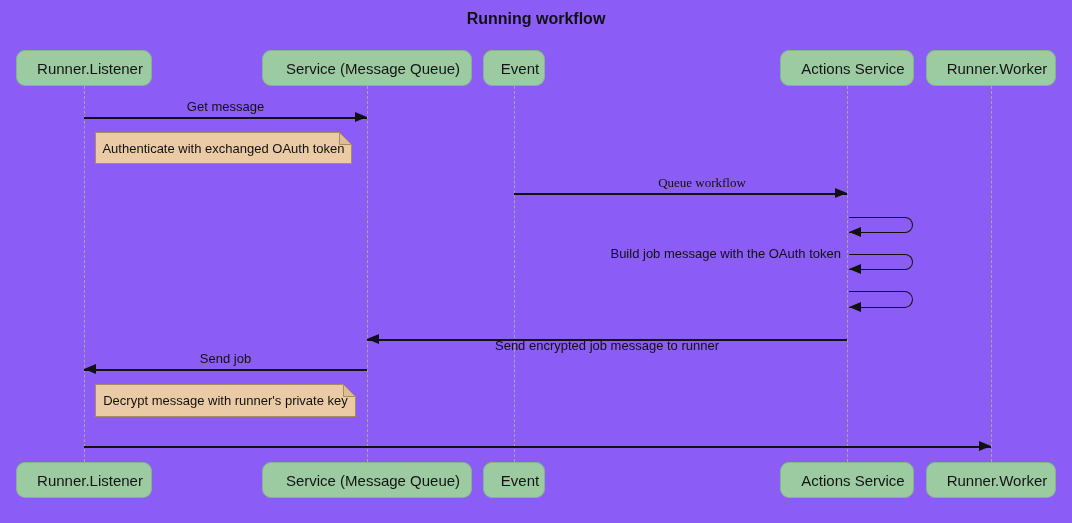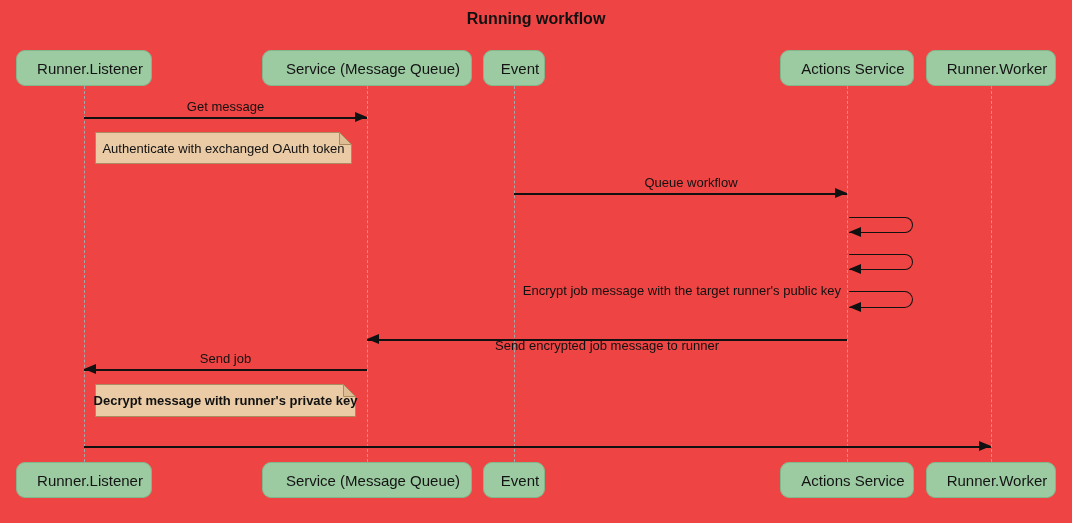--- a/index.html
+++ b/index.html
@@ -23,54 +23,54 @@
            border-right:12px solid #111;}
   .loop{position:absolute;box-sizing:border-box;border:1.5px solid #111;border-left:none;
         border-radius:0 9px 9px 0;}
   .note{position:absolute;}
   .note-text{position:absolute;inset:0;display:flex;align-items:center;justify-content:center;
              font-size:13px;color:#111;white-space:nowrap;}
 </style>
 </head>
 <body>
 
-<div id="canvas" style="background: #ef4444;">
+<div id="canvas" style="background: #8b5cf6;">
   <div class="title">Running workflow</div>
 <div class="lifeline" style="left: 84px; top: 86px; height: 376px; border-left-color: rgb(166, 166, 166);"></div>
     <div class="lifeline" style="left: 367px; top: 86px; height: 376px; border-left-color: rgb(166, 166, 166);"></div>
     <div class="lifeline" style="left: 514px; top: 86px; height: 376px; border-left-color: rgb(166, 166, 166);"></div>
     <div class="lifeline" style="left: 847px; top: 86px; height: 376px; border-left-color: rgb(166, 166, 166);"></div>
     <div class="lifeline" style="left: 991px; top: 86px; height: 376px; border-left-color: rgb(166, 166, 166);"></div>
     <div class="mline" style="left: 84px; top: 117px; width: 283px; background: rgb(17, 17, 17);"></div>
     <div class="ahead-r" style="left: 355px; top: 112px;"></div>
     <div class="mlabel" style="left: -24.5px; top: 99px; width: 500px; color: rgb(17, 17, 17);">Get message</div>
     <div class="note" style="left: 95px; top: 132px; width: 257px; height: 32px;"><svg width="257" height="32">
         <path d="M0.5,0.5 L244.5,0.5 L256.5,12.5 L256.5,31.5 L0.5,31.5 Z" fill="#eacba6" stroke="#ad8b60"></path>
         <path d="M244.5,0.5 L244.5,12.5 L256.5,12.5 Z" fill="#ddbd94" stroke="#ad8b60"></path>
       </svg><div class="note-text" style="color: rgb(17, 17, 17);">Authenticate with exchanged OAuth token</div></div>
     <div class="mline" style="left: 514px; top: 193px; width: 333px; background: rgb(17, 17, 17);"></div>
     <div class="ahead-r" style="left: 835px; top: 188px;"></div>
-    <div class="mlabel" style="left: 441px; top: 175px; width: 500px; color: rgb(17, 17, 17);">Queue workflow</div>
+    <div class="mlabel" style="left: 452px; top: 175px; width: 500px; color: rgb(17, 17, 17); font-family: Liberation Serif, serif;">Queue workflow</div>
     <div class="loop" style="left: 849px; top: 217px; width: 64px; height: 16px; border-color: rgb(17, 17, 17);"></div>
     <div class="ahead-l" style="left: 849px; top: 227px;"></div>
     <div class="loop" style="left: 849px; top: 254px; width: 64px; height: 16px; border-color: rgb(17, 17, 17);"></div>
     <div class="ahead-l" style="left: 849px; top: 264px;"></div>
+    <div class="mlabel right" style="left: 241px; top: 246px; width: 600px; color: rgb(17, 17, 17);">Build job message with the OAuth token</div>
     <div class="loop" style="left: 849px; top: 291px; width: 64px; height: 17px; border-color: rgb(17, 17, 17);"></div>
     <div class="ahead-l" style="left: 849px; top: 302px;"></div>
-    <div class="mlabel right" style="left: 241px; top: 283px; width: 600px; color: rgb(17, 17, 17);">Encrypt job message with the target runner's public key</div>
     <div class="mline" style="left: 367px; top: 339px; width: 480px; background: rgb(17, 17, 17);"></div>
     <div class="ahead-l" style="left: 367px; top: 334px;"></div>
     <div class="mlabel" style="left: 357px; top: 338px; width: 500px; color: rgb(17, 17, 17);">Send encrypted job message to runner</div>
     <div class="mline" style="left: 84px; top: 369px; width: 283px; background: rgb(17, 17, 17);"></div>
     <div class="ahead-l" style="left: 84px; top: 364px;"></div>
     <div class="mlabel" style="left: -24.5px; top: 351px; width: 500px; color: rgb(17, 17, 17);">Send job</div>
     <div class="note" style="left: 95px; top: 384px; width: 261px; height: 33px;"><svg width="261" height="33">
         <path d="M0.5,0.5 L248.5,0.5 L260.5,12.5 L260.5,32.5 L0.5,32.5 Z" fill="#eacba6" stroke="#ad8b60"></path>
         <path d="M248.5,0.5 L248.5,12.5 L260.5,12.5 Z" fill="#ddbd94" stroke="#ad8b60"></path>
-      </svg><div class="note-text" style="color: rgb(17, 17, 17); font-weight: bold;">Decrypt message with runner's private key</div></div>
+      </svg><div class="note-text" style="color: rgb(17, 17, 17);">Decrypt message with runner's private key</div></div>
     <div class="mline" style="left: 84px; top: 446px; width: 907px; background: rgb(17, 17, 17);"></div>
     <div class="ahead-r" style="left: 979px; top: 441px;"></div>
     <div class="actor" style="left: 16px; top: 50px; width: 136px; height: 36px; background: rgb(156, 203, 162); border: 1px solid rgb(132, 182, 140);">
       <span>Runner.Listener</span>
     </div>
     <div class="actor" style="left: 16px; top: 462px; width: 136px; height: 36px; background: rgb(156, 203, 162); border: 1px solid rgb(132, 182, 140);">
       <span>Runner.Listener</span>
     </div>
     <div class="actor" style="left: 262px; top: 50px; width: 210px; height: 36px; background: rgb(156, 203, 162); border: 1px solid rgb(132, 182, 140);">
       <span>Service (Message Queue)</span>

